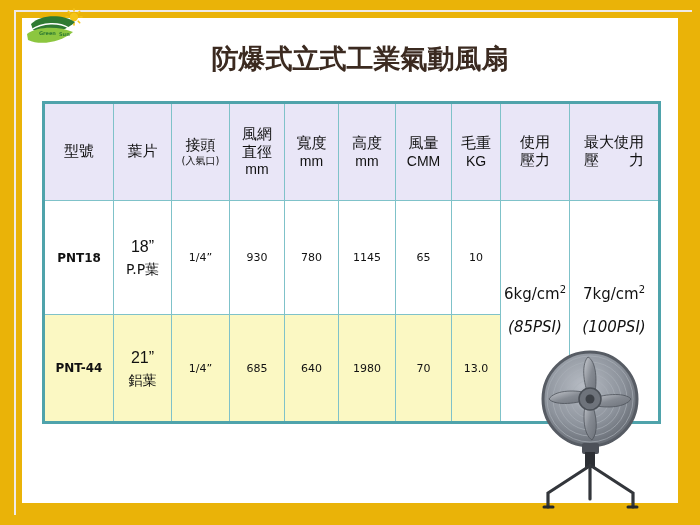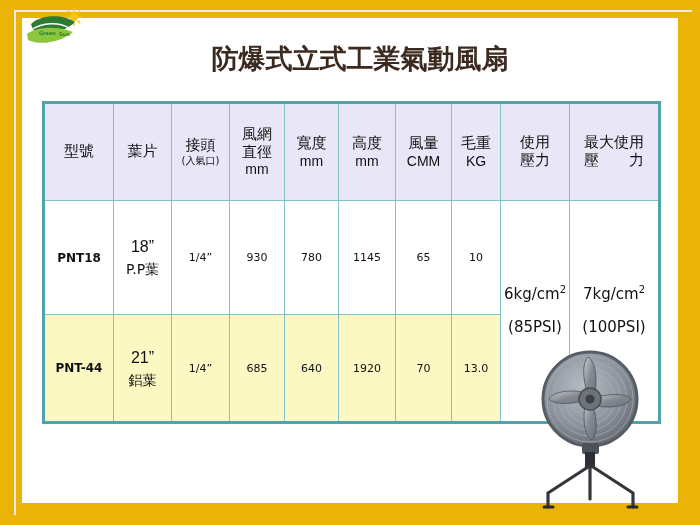--- a/index.html
+++ b/index.html
@@ -129,21 +129,21 @@
     font-size: 16px;
   }
   .pressure {
     background: #ffffff !important;
     font-size: 15px;
     font-family: "Liberation Sans", sans-serif;
     line-height: 2.2;
     vertical-align: middle;
   }
   .pressure sup { font-size: 10px; }
-  .pressure .l2 { display: block; }
+  .pressure .l2 { display: block; font-style: italic; }
 
   
   #fan {
     position: absolute;
     left: 512px;
     top: 347px;
     width: 160px;
     height: 165px;
   }
 </style>
@@ -261,21 +261,21 @@
 
       <tr class="row2">
         <td class="model">PNT-44</td>
         <td class="blade">
           <span class="sz">21”</span><br>
           <span>鋁葉</span>
         </td>
         <td class="val">1/4”</td>
         <td class="val">685</td>
         <td class="val">640</td>
-        <td class="val">1920</td>
+        <td class="val">1980</td>
         <td class="val">70</td>
         <td class="val">13.0</td>
       </tr>
     </tbody>
   </table>
 
   <svg id="fan" viewBox="0 0 160 165">
     <defs>
       <radialGradient id="gz" cx="42%" cy="36%" r="70%">
         <stop offset="0%" stop-color="#b7bcc4"></stop>

